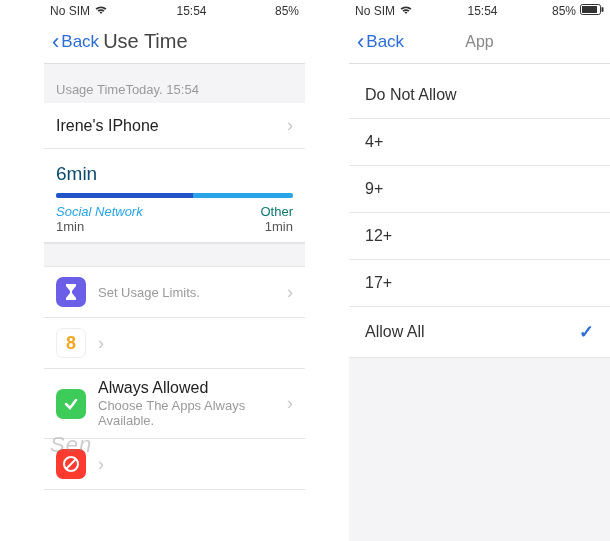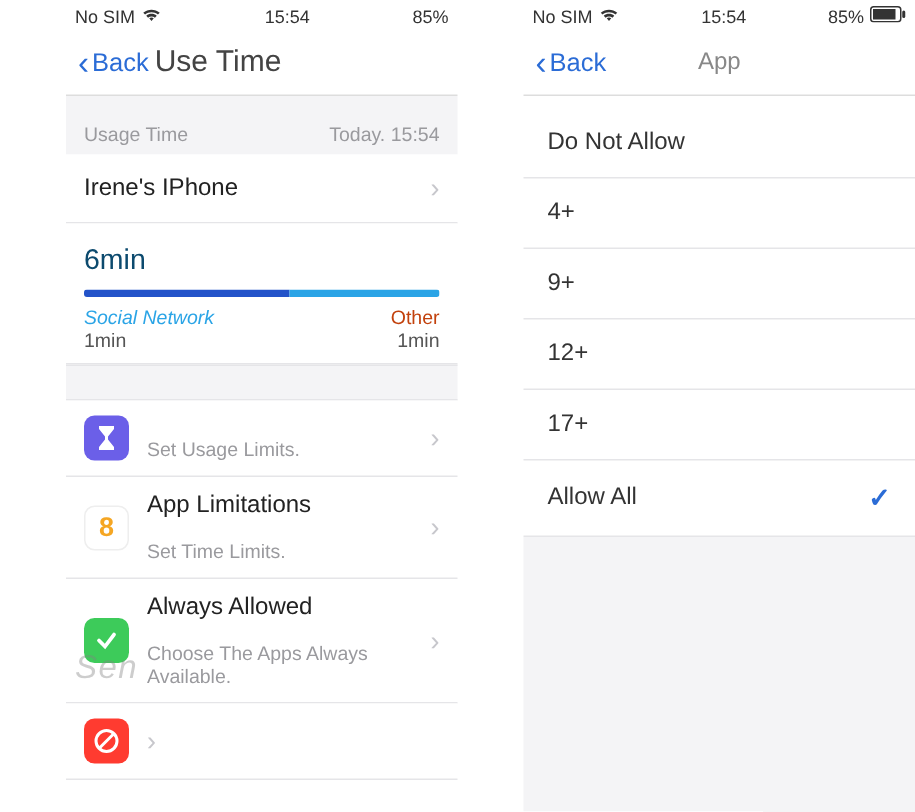--- a/index.html
+++ b/index.html
@@ -62,21 +62,20 @@
       position: static;
       transform: none;
       margin-left: 4px;
       color: #444;
       font-size: 20px;
     }
 
     
     .section-header {
       display: flex;
-      justify-content: space-between;
       padding: 18px 12px 6px 12px;
       background: #f4f4f6;
       color: #9a9a9e;
       font-size: 13px;
     }
 
     
     .row {
       display: flex;
       align-items: center;
@@ -110,21 +109,21 @@
     .bar-seg1 { background: #2353c9; flex: 58; }
     .bar-seg2 { background: #2aa4e6; flex: 42; }
     .usage-legend {
       display: flex;
       justify-content: space-between;
       padding: 6px 12px 0 12px;
       font-size: 13px;
     }
     .legend-left .lbl { color: #2aa4e6; font-style: italic; }
     .legend-right { text-align: right; }
-    .legend-right .lbl { color: #c2410c; }
+    .legend-right .lbl { color: #0f766e; }
     .legend-val { color: #555; font-size: 13px; }
 
     .gap {
       height: 24px;
       background: #f4f4f6;
       border-top: 1px solid #e5e5e8;
       border-bottom: 1px solid #e5e5e8;
     }
 
     .menu-row {
@@ -142,21 +141,21 @@
       margin-right: 12px;
       display: flex;
       align-items: center;
       justify-content: center;
       font-size: 18px;
       color: #fff;
       flex-shrink: 0;
     }
     .menu-text { flex: 1; }
     .menu-title { font-size: 16px; color: #222; }
-    .menu-sub { font-size: 13px; color: #9a9a9e; margin-top: 14px; }
+    .menu-sub { font-size: 13px; color: #9a9a9e; margin-top: 1px; }
     .menu-row .chevron { color: #c7c7cc; font-size: 18px; }
 
     .icon-purple { background: #6b5fe8; }
     .icon-orange { background: #fff; color: #f5a623; font-weight: bold; border: 1px solid #eee; }
     .icon-green { background: #3dcb5a; }
     .icon-red { background: #ff3b30; }
 
     .watermark {
       position: absolute;
       left: 50px;
@@ -249,24 +248,20 @@
         </svg>
     </div>
     <div class="menu-text">
       <div class="menu-sub">Set Usage Limits.</div>
     </div>
     <span class="chevron">›</span>
   </div>
 
   <div class="menu-row">
     <div class="menu-icon icon-orange">8</div>
-    <div class="menu-text">
-      <div class="menu-title">App Limitations</div>
-      <div class="menu-sub">Set Time Limits.</div>
-    </div>
     <span class="chevron">›</span>
   </div>
 
   <div class="menu-row">
     <div class="menu-icon icon-green">
       <svg width="16" height="16" viewBox="0 0 16 16">
           <path d="M3 8 L7 12 L13 4" stroke="#fff" stroke-width="2.5" fill="none" stroke-linecap="round"></path>
         </svg>
     </div>
     <div class="menu-text">

